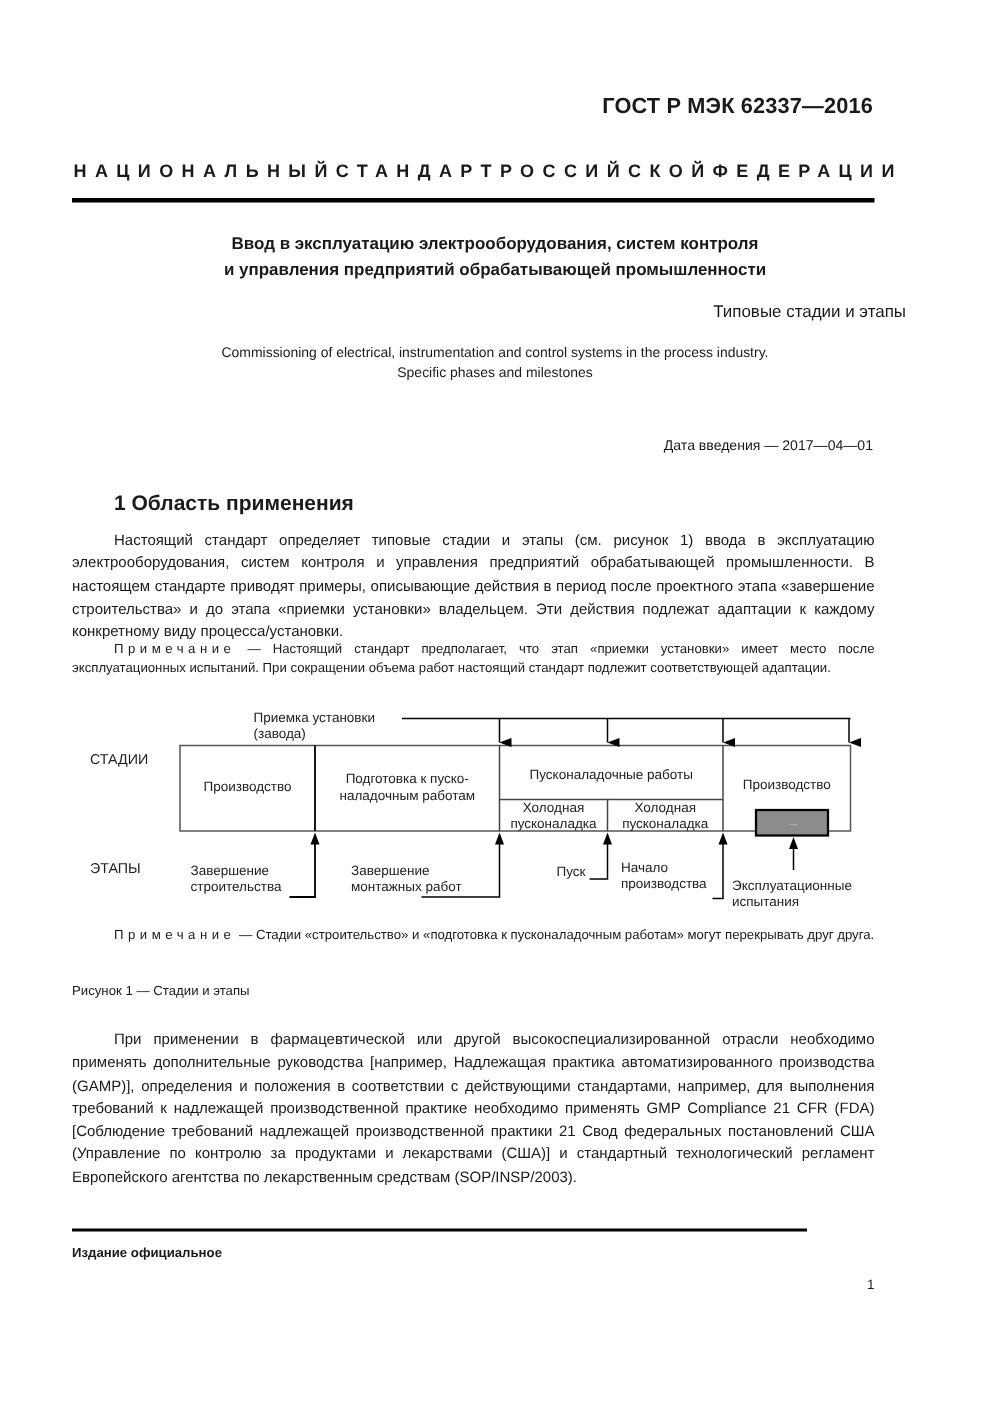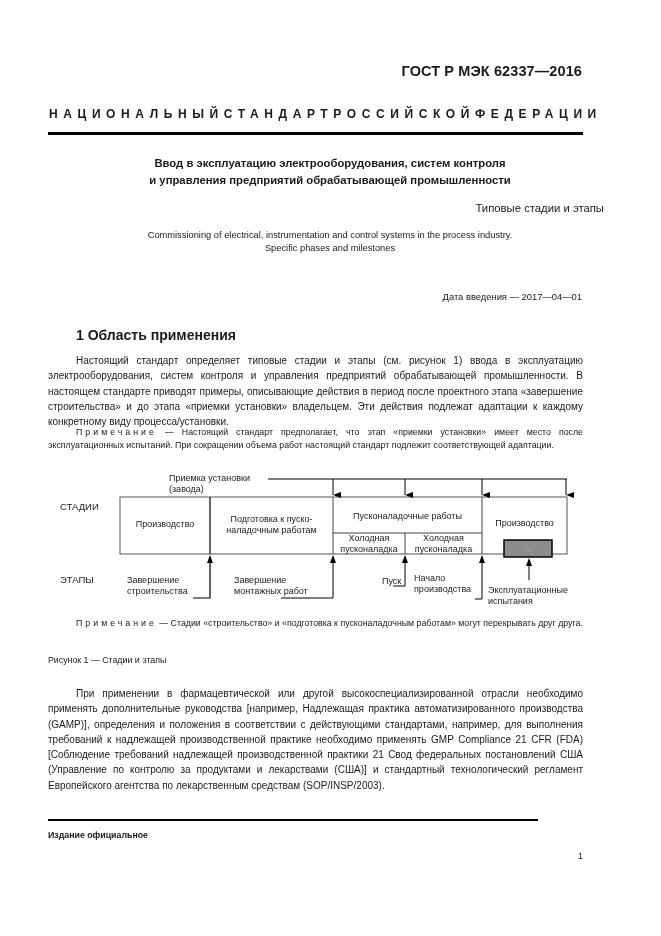--- a/index.html
+++ b/index.html
@@ -129,21 +129,21 @@
   <div class="dlabel" style="left:526px;top:78px;color:#ddd;font-size:7px;">...</div>
 
   <div class="dlabel" style="left:127px;top:110px;">
     <div>Завершение</div>
     <div>строительства</div>
   </div>
   <div class="dlabel" style="left:234px;top:110px;">
     <div>Завершение</div>
     <div>монтажных работ</div>
   </div>
-  <div class="dlabel" style="left:382px;top:111px;">Пуск</div>
+  <div class="dlabel" style="left:371px;top:111px;">Пуск</div>
   <div class="dlabel" style="left:414px;top:108px;">
     <div>Начало</div>
     <div>производства</div>
   </div>
   <div class="dlabel" style="left:488px;top:120px;">
     <div>Эксплуатационные</div>
     <div>испытания</div>
   </div>
 </div>
 

